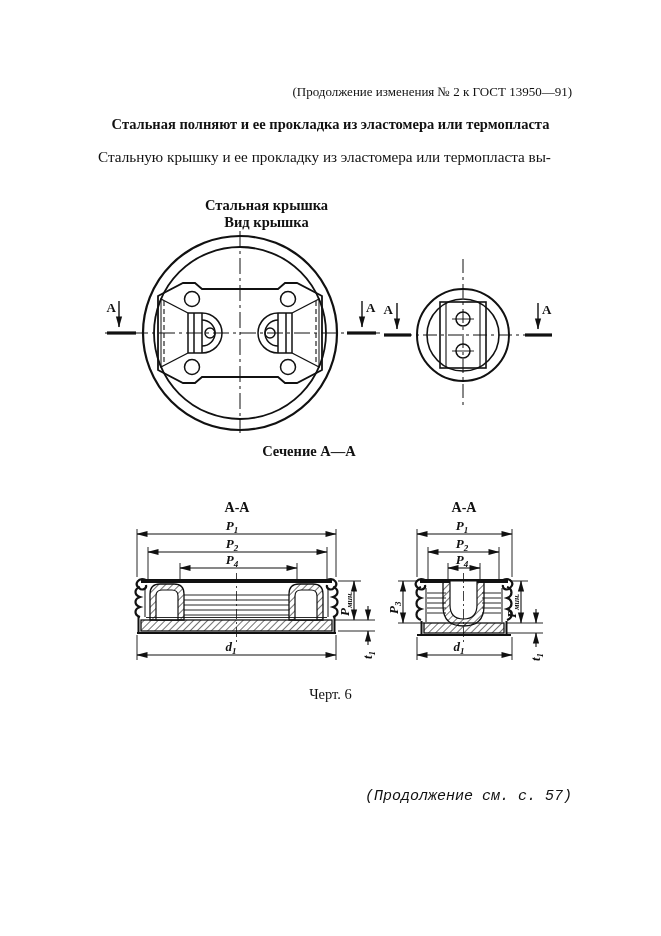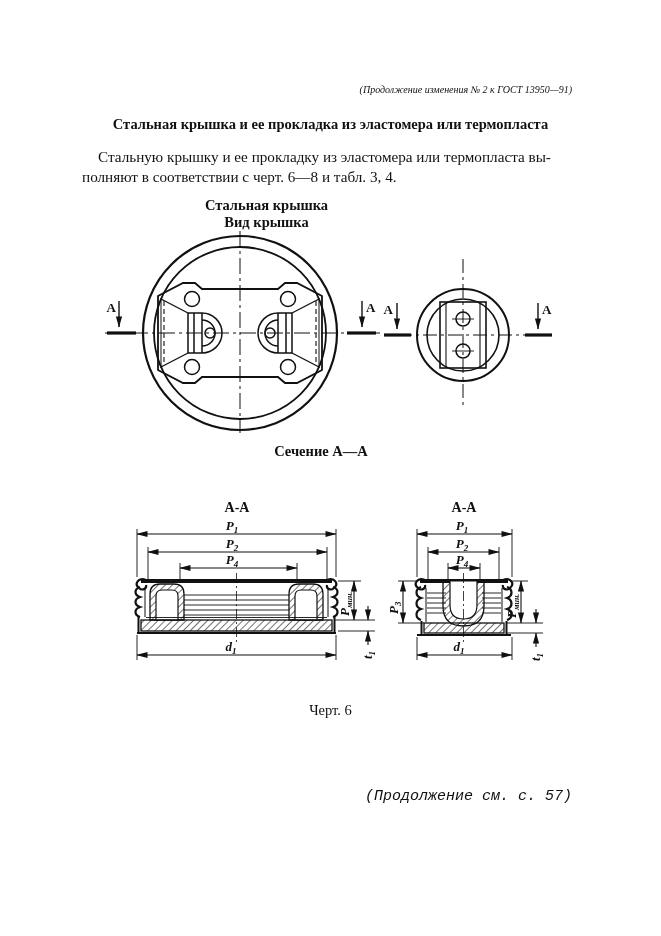--- a/index.html
+++ b/index.html
@@ -3,60 +3,59 @@
 <meta charset="utf-8">
 <style>
   html,body{margin:0;padding:0;}
   body{
     width:661px;height:936px;position:relative;background:#ffffff;
     font-family:"Liberation Serif","DejaVu Serif",serif;color:#111;
     overflow:hidden;
   }
   .abs{position:absolute;}
   .hdr-note{
-    top:84px;right:89px;font-style:italic;font-size:10px;white-space:nowrap;
+    top:84px;right:89px;font-size:13px;white-space:nowrap;
   }
   .doc-title{
     top:116px;left:0;width:661px;text-align:center;font-weight:bold;font-size:14.5px;white-space:nowrap;
   }
   .intro{
     top:147px;left:82px;width:484px;font-size:15.2px;line-height:20px;
   }
   .intro .line{display:block;white-space:nowrap;}
   .intro .line.first{text-indent:16px;}
   .fig-caption{
     left:0;width:533px;text-align:center;font-weight:bold;font-size:14.5px;white-space:nowrap;
   }
   .cap1{top:197px;}
   .cap2{top:214px;}
   .section-caption{
-    top:443px;left:256px;width:130px;text-align:center;font-weight:bold;font-size:14.5px;white-space:nowrap;
+    top:443px;left:244px;width:130px;text-align:center;font-weight:bold;font-size:14.5px;white-space:nowrap;
   }
   .chart-label{
-    top:686px;left:0;width:661px;text-align:center;font-size:14.5px;margin-top:16px;
+    top:686px;left:0;width:661px;text-align:center;font-size:14.5px;
   }
   .ftr-note{
     top:788px;right:89px;font-style:italic;font-size:15px;white-space:nowrap;font-family:Liberation Mono, monospace;
   }
   svg{position:absolute;left:0;}
   svg text{font-family:"Liberation Serif","DejaVu Serif",serif;fill:#111;}
   .dimlbl{font-style:italic;font-size:13px;font-weight:bold;}
   .seclet{font-weight:bold;font-size:13px;}
   .sectitle{font-weight:bold;font-size:14px;}
 </style>
 </head>
 <body>
 
 <div class="abs hdr-note">(Продолжение изменения № 2 к ГОСТ  13950—91)</div>
 
-<div class="abs doc-title">Стальная крышка и ее прокладка из эластомера или термопласта</div>
+<div class="abs doc-title">Стальная полняют и ее прокладка из эластомера или термопласта</div>
 
 <div class="abs intro">
   <span class="line first">Стальную крышку и ее прокладку из эластомера или термопласта вы-</span>
-  <span class="line">полняют в соответствии с черт. 6—8 и табл. 3, 4.</span>
 </div>
 
 <div class="abs fig-caption cap1">Стальная крышка</div>
 <div class="abs fig-caption cap2">Вид крышка</div>
 
 <svg class="abs" style="top:228px" width="661" height="212" viewBox="0 0 661 212">
   <defs>
     <marker id="arr" markerWidth="12" markerHeight="8" refX="11.5" refY="4" orient="auto-start-reverse" markerUnits="userSpaceOnUse">
       <path d="M12,4 L1,0.9 L1,7.1 Z" fill="#111"></path>
     </marker>

